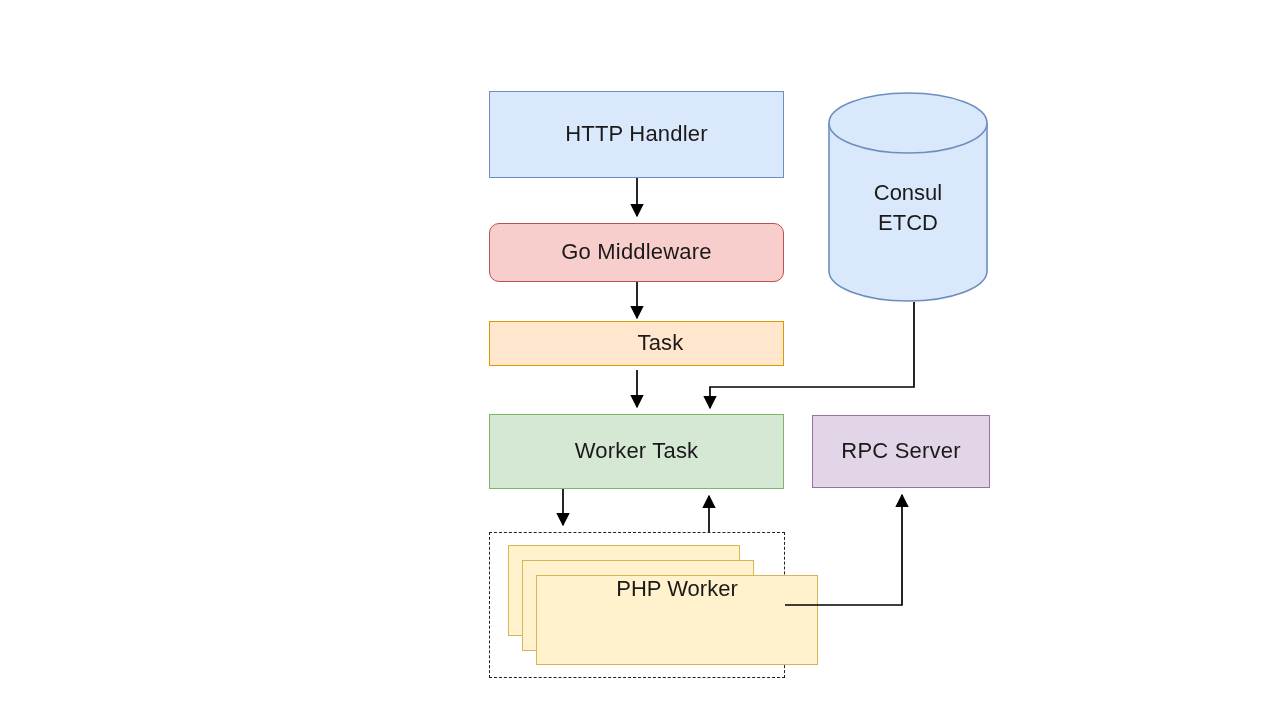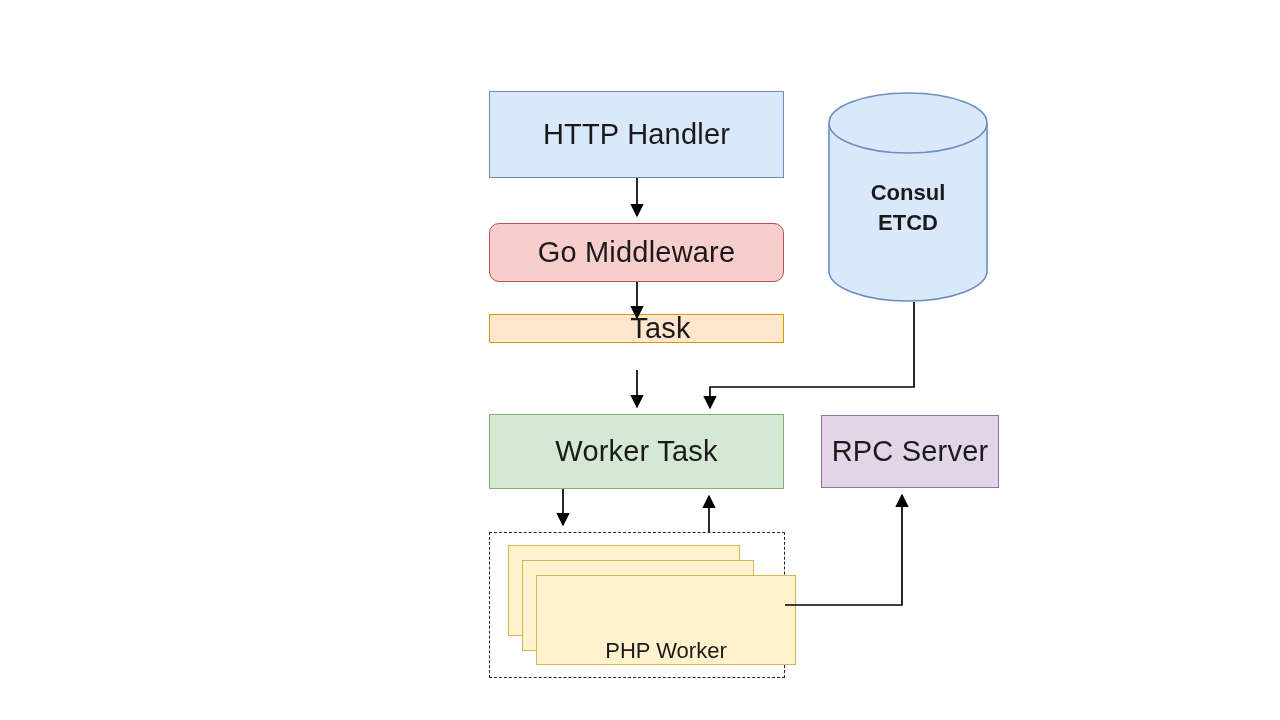--- a/index.html
+++ b/index.html
@@ -16,40 +16,39 @@
     font-family: "Liberation Sans", sans-serif;
     color: #1a1a1a;
   }
   .node {
     position: absolute;
     box-sizing: border-box;
     border: 1.6px solid #999;
     display: flex;
     align-items: center;
     justify-content: center;
-    font-size: 29px;
+    font-size: 22px;
     line-height: 1.3;
     text-align: center;
     letter-spacing: 0.2px;
   }
   .edges-layer {
     position: absolute;
     left: 0;
     top: 0;
     width: 1280px;
     height: 720px;
     pointer-events: none;
   }
   .cylinder {
     position: absolute;
     left: 828px;
     top: 92px;
     width: 160px;
     height: 210px;
-    font-weight: bold;
   }
   .cylinder svg {
     position: absolute;
     inset: 0;
   }
   .cyl-label {
     position: absolute;
     inset: 0;
     display: flex;
     align-items: center;
@@ -72,30 +71,30 @@
   }
   .stack-box {
     position: absolute;
     box-sizing: border-box;
     border: 1.4px solid #d6b656;
     background: #fff2cc;
   }
   .stack-back  { left: 18px; top: 12px; width: 232px; height: 91px; }
   .stack-mid   { left: 32px; top: 27px; width: 232px; height: 91px; }
   .stack-front {
-    left: 46px; top: 42px; width: 260px; height: 90px;
-    display: flex; align-items: flex-end; justify-content: center;
+    left: 46px; top: 42px; width: 282px; height: 90px;
+    display: flex; align-items: flex-start; justify-content: center;
     font-size: 22px;
   }
   
   .n-http    { left: 489px; top: 91px;  width: 295px; height: 87px; }
   .n-mw      { left: 489px; top: 223px; width: 295px; height: 59px; border-radius: 10px; }
-  .n-task    { left: 489px; top: 314px; width: 295px; height: 29px; padding-left: 48px; }
+  .n-task    { left: 489px; top: 321px; width: 295px; height: 45px; padding-left: 48px; }
   .n-wp      { left: 489px; top: 414px; width: 295px; height: 75px; }
-  .n-rpc     { left: 812px; top: 415px; width: 178px; height: 73px; margin-left: 9px; }
+  .n-rpc     { left: 812px; top: 415px; width: 178px; height: 73px; }
 </style>
 </head>
 <body>
 
 <div class="canvas">
 
   <div class="node n-http" style="background-color: rgb(218, 232, 252); border-color: rgb(108, 142, 191);">
     <span>HTTP Handler</span>
   </div>
 

